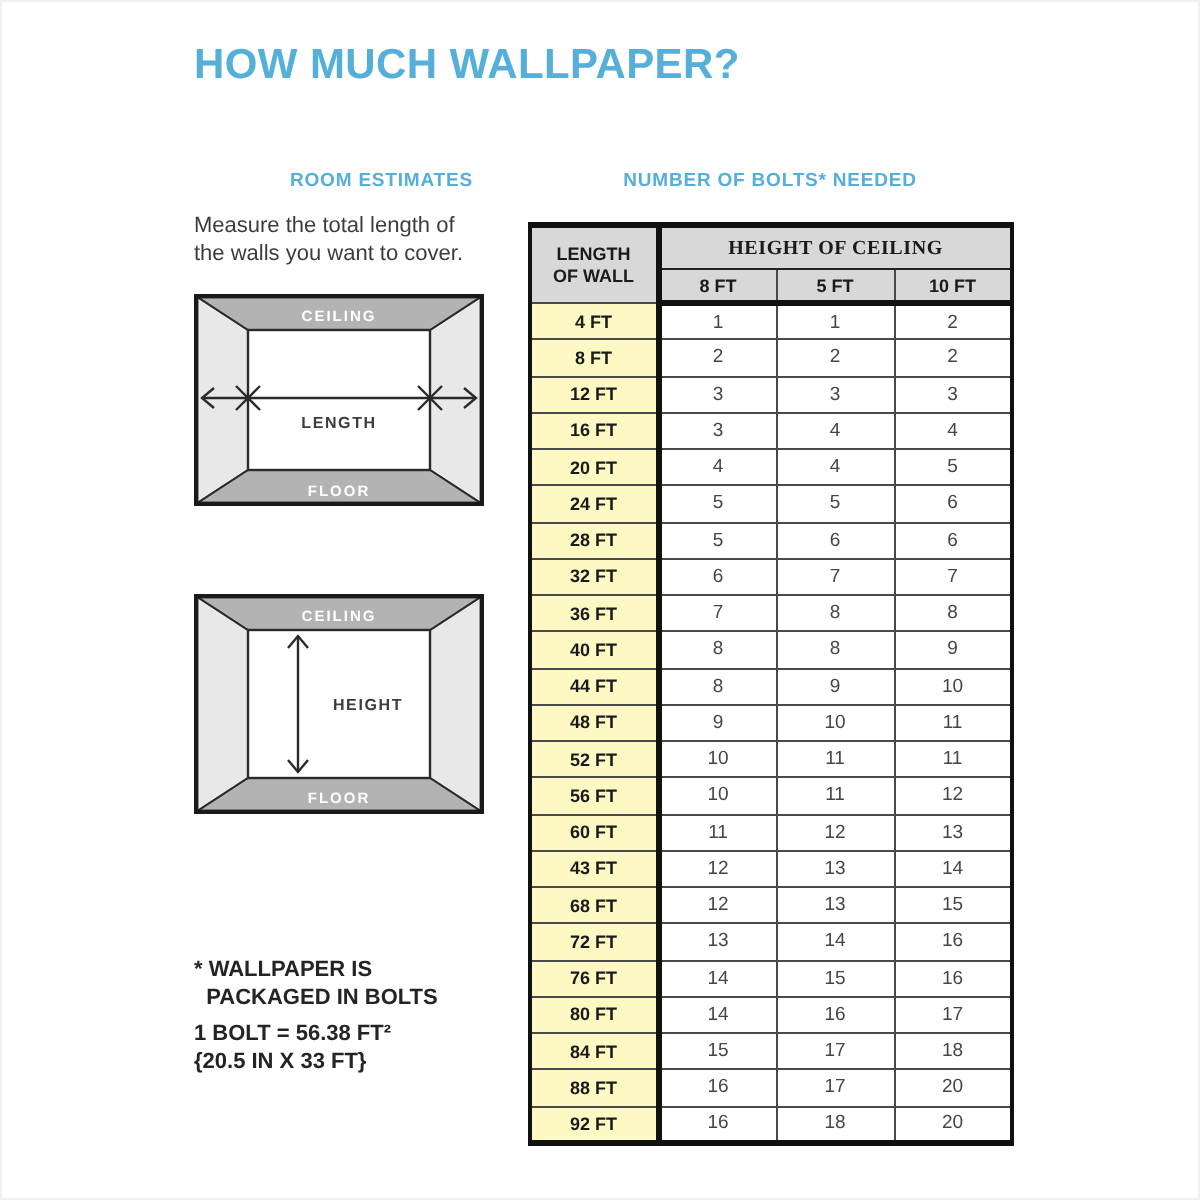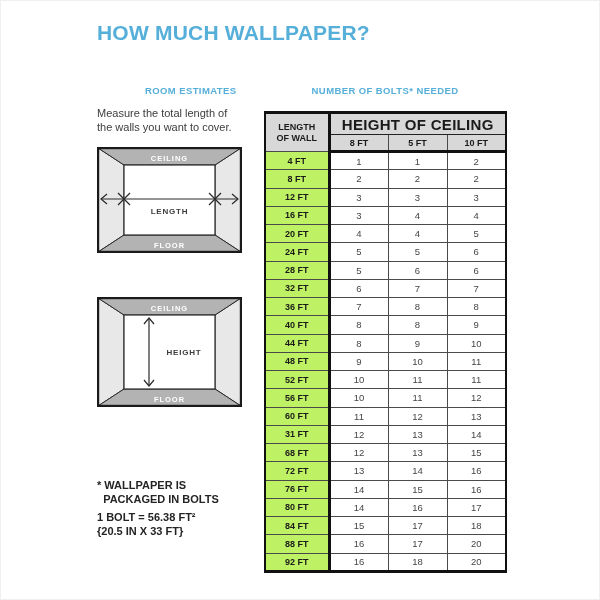--- a/index.html
+++ b/index.html
@@ -49,25 +49,25 @@
   .bolts-table th, .bolts-table td {
     border:1px solid #4a4a4a; padding:0; text-align:center; vertical-align:middle;
   }
   .bolts-table col.c-len { width:64px; }
   .bolts-table col.c-ft  { width:59px; }
   .bolts-table thead th { background:#d8d8d8; color:#1a1a1a; }
   th.corner-cell {
     border-right:3px solid #111; font-size:9px; line-height:10.5px;
     font-weight:bold; white-space:pre-line;
   }
-  th.group-cell { height:22px; font-size:15px; font-weight:bold; letter-spacing:0.3px; border-bottom:1.5px solid #222; }
+  th.group-cell { height:22px; font-size:10px; font-weight:bold; letter-spacing:0.3px; border-bottom:1.5px solid #222;font-family:Liberation Serif, serif; }
   tr.ft-row th { height:17px; font-size:9px; font-weight:bold; border-bottom:3px solid #111; }
   .bolts-table tbody tr { height:18.26px; }
   .bolts-table tbody th {
-    background:#bef264; font-size:9px; font-weight:bold; color:#1a1a1a;
+    background:#fef9c3; font-size:9px; font-weight:bold; color:#1a1a1a;
     border-right:3px solid #111;
   }
   .bolts-table tbody td { font-size:9.5px; font-weight:normal; color:#454545; background:#fff; }
 </style>
 </head>
 <body>
 
 <div id="canvas">
 
   <h1 class="page-title">HOW MUCH WALLPAPER?</h1>
@@ -233,21 +233,21 @@
     <td>11</td>
     <td>12</td>
   </tr>
           <tr>
     <th>60 FT</th>
     <td>11</td>
     <td>12</td>
     <td>13</td>
   </tr>
           <tr>
-    <th>31 FT</th>
+    <th>43 FT</th>
     <td>12</td>
     <td>13</td>
     <td>14</td>
   </tr>
           <tr>
     <th>68 FT</th>
     <td>12</td>
     <td>13</td>
     <td>15</td>
   </tr>

